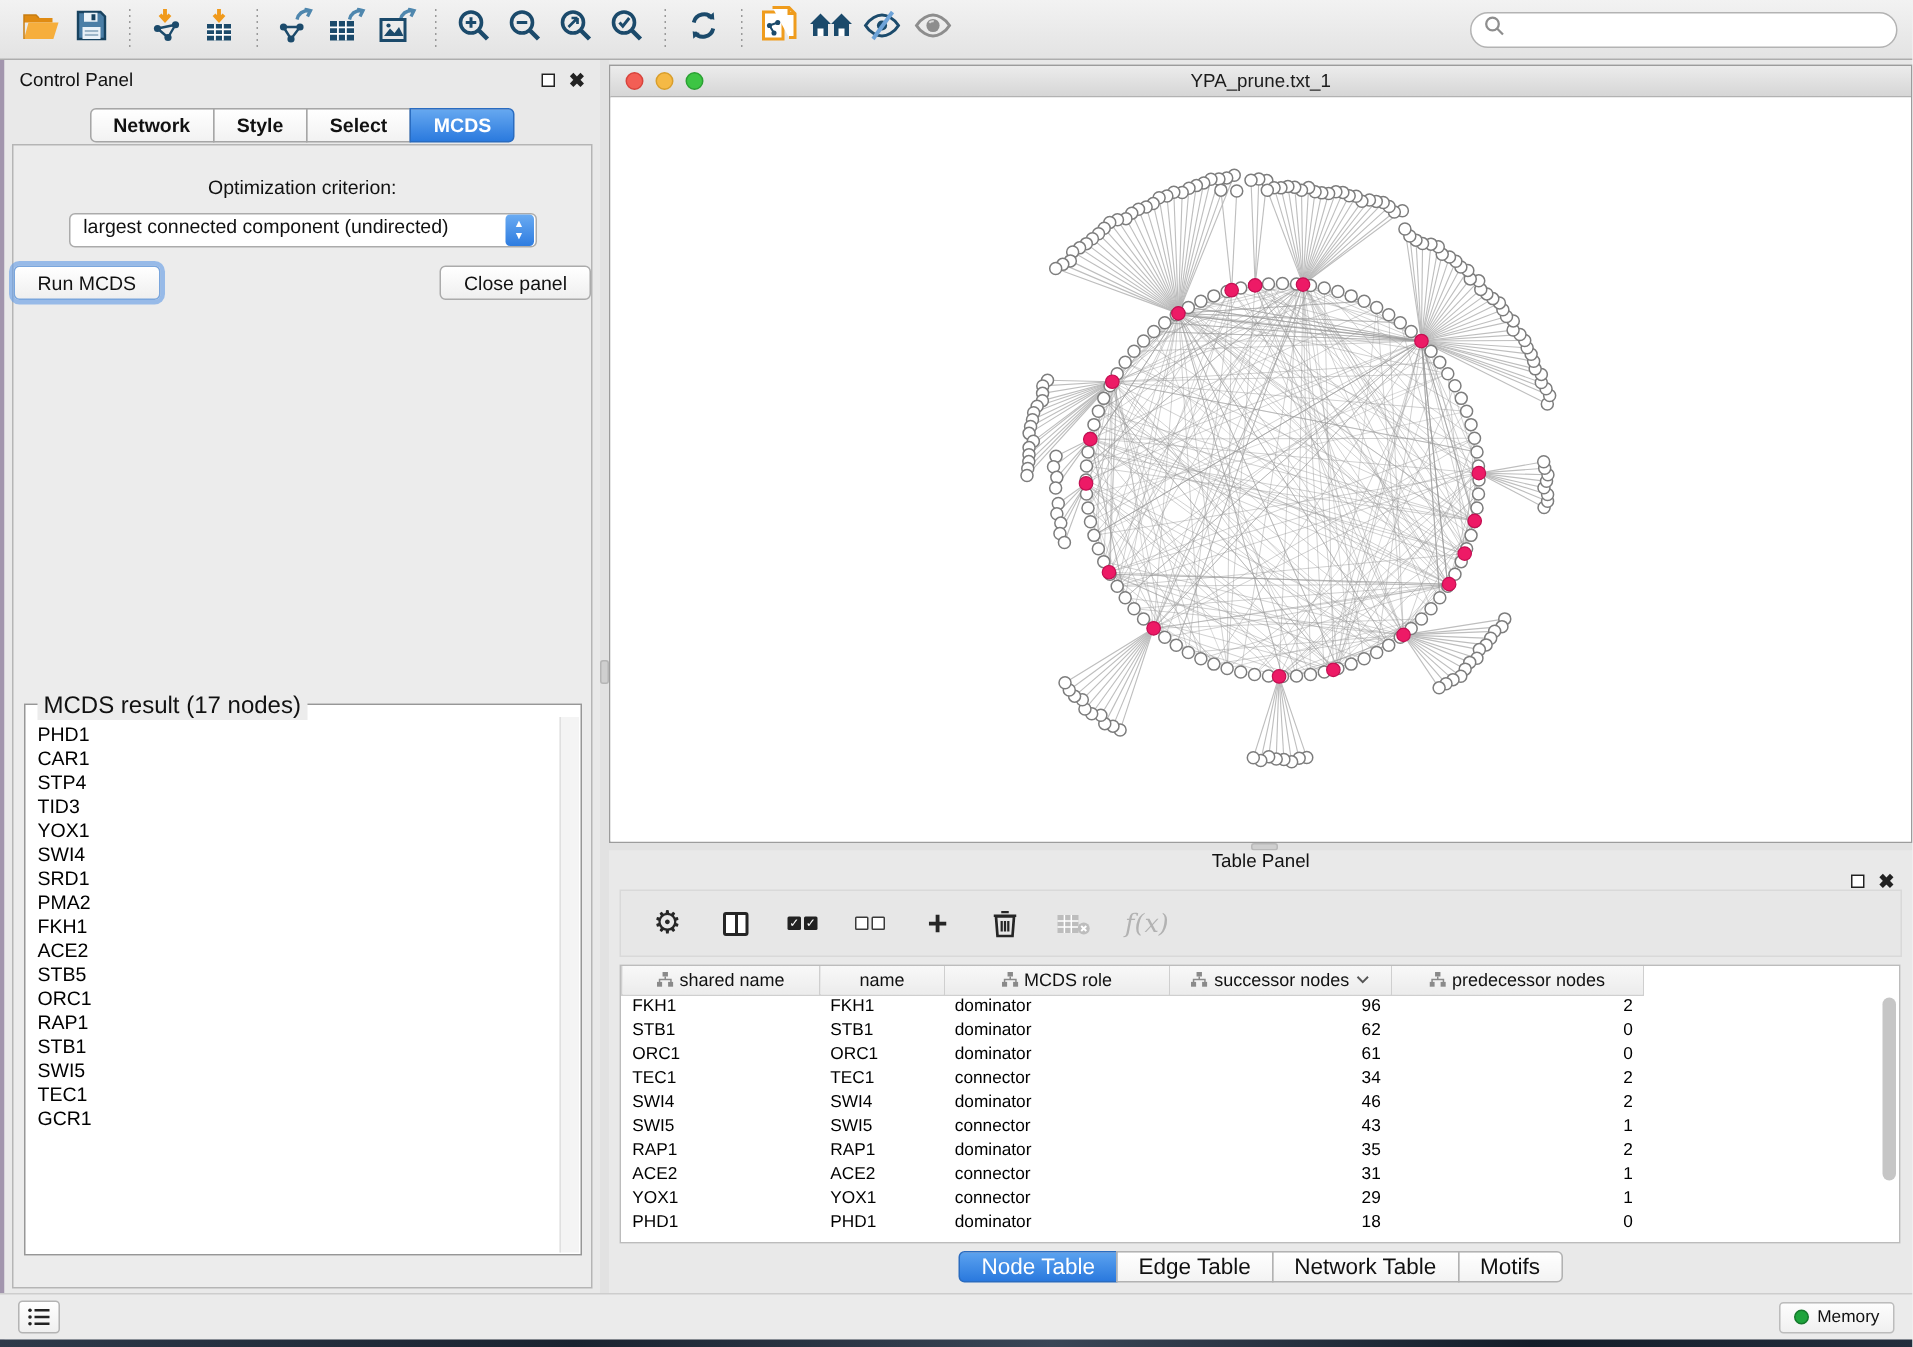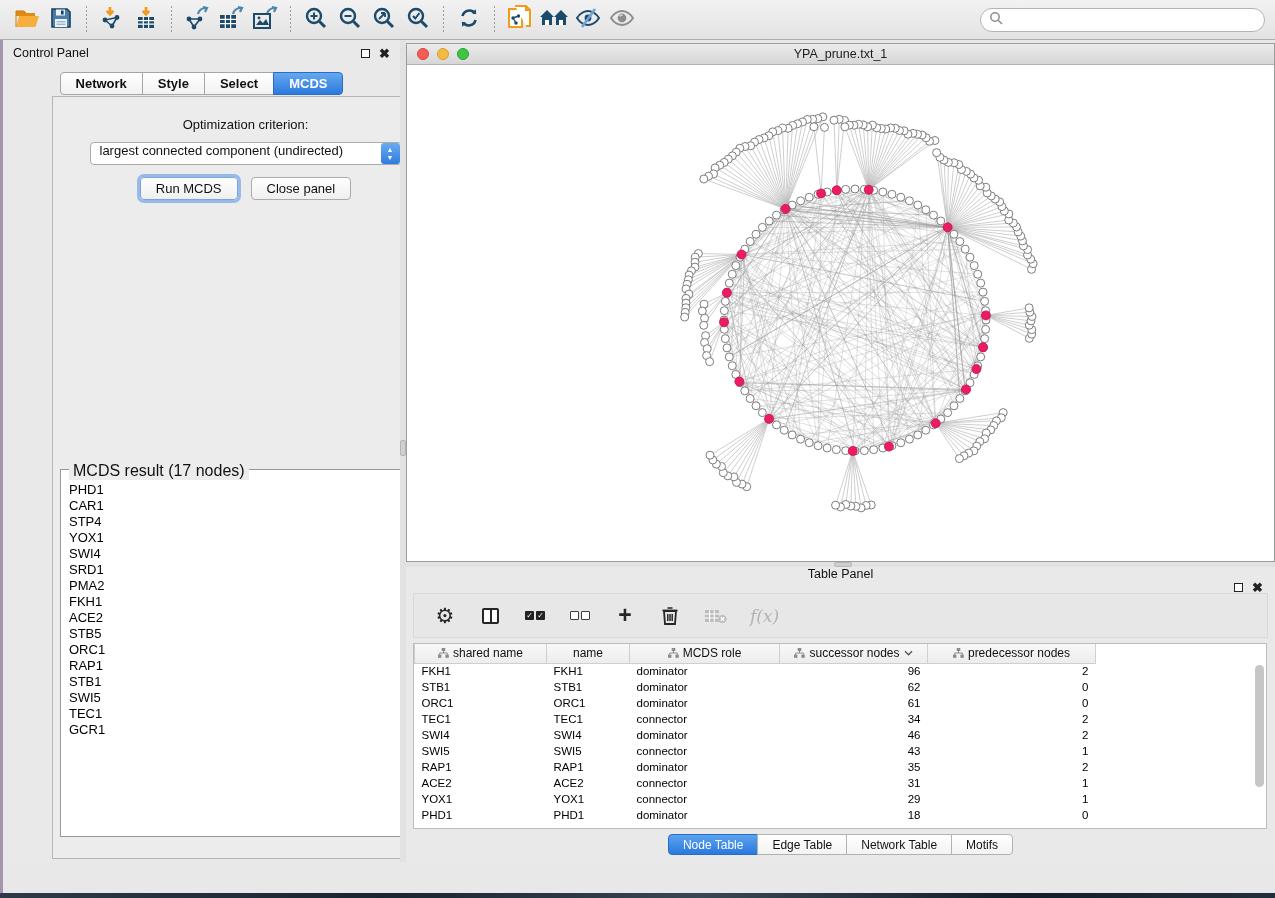--- a/index.html
+++ b/index.html
@@ -27,29 +27,29 @@
   .panel-winbtns { margin-left:auto; display:flex; align-items:center; gap:9px; }
   .float-ico { width:9px; height:9px; border:1.6px solid #222; background:#fff; display:inline-block; }
   .close-ico { font-size:13px; font-weight:bold; color:#222; line-height:1; }
   .cp-tabs { position:absolute; left:0; top:32px; width:100%; display:flex; justify-content:center; z-index:2;font-weight:bold; }
   .cp-tab { height:23px; padding:0 15px; font-size:13px; background:linear-gradient(#ffffff,#f2f2f2);
     border:1px solid #a6a6a6; margin-left:-1px; display:flex; align-items:center; color:#111; }
   .cp-tab:first-child { border-radius:4px 0 0 4px; margin-left:0; }
   .cp-tab:last-child { border-radius:0 4px 4px 0; }
   .cp-tab.selected { background:linear-gradient(#66a8f0,#2b7ade); color:#fff; border-color:#2a6cc0; }
   .cp-body { position:absolute; left:5px; top:56px; width:387px; height:763px;
-    background:#ececec; border:1px solid #b5b5b5;margin-left:44px; }
+    background:#ececec; border:1px solid #b5b5b5; }
   .opt-label { margin-top:20px; text-align:center; font-size:13px; color:#111; }
   .mac-select { margin:10px auto 0; width:312px; height:23px; background:#fff; border:1px solid #ababab;
     border-radius:4px; display:flex; }
   .mac-select .val { flex:1; font-size:13px; padding-left:9px; color:#111; white-space:nowrap; }
   .mac-select .stepper { width:19px; height:21px; margin:0 1px; border-radius:3px;
     background:linear-gradient(#6aabf2,#2e7ce0); color:#fff; font-size:7px; line-height:1;
     display:flex; flex-direction:column; align-items:center; justify-content:center; gap:1px; }
-  .btn-row { margin-top:12px; display:flex; justify-content:center; gap:13px; }
+  .btn-row { margin-top:12px; display:flex; justify-content:space-between; gap:13px; }
   .mac-btn { height:23px; padding:0 15px; font-size:13px; color:#111; background:linear-gradient(#ffffff,#efefef);
     border:1px solid #ababab; border-radius:4px; }
   .mac-btn.focus { box-shadow:0 0 0 3px rgba(106,160,230,.65); border-color:#7aa6dd; }
   .result-box { position:absolute; left:7px; top:372px; width:372px; height:368px;
     border:1px solid #979797; background:#fff; }
   .result-legend { position:absolute; left:8px; top:-8px; background:#ececec; padding:0 4px;
     font-size:16px; color:#111; }
   .result-list { position:absolute; left:1px; top:8px; right:14px; bottom:1px; overflow:hidden;
     list-style:none; padding:4px 0 0 7px; }
   .result-list li { font-size:13px; line-height:16px; color:#000; }
@@ -94,21 +94,21 @@
   table.node-table { border-collapse:collapse; table-layout:fixed; }
   .node-table th { height:19px; background:linear-gradient(#f8f8f8,#ececec); border:1px solid #cfcfcf;
     border-top:none; font-size:12px; font-weight:normal; color:#111; position:relative; padding:0 4px; }
   .th-inner { display:flex; align-items:center; justify-content:center; gap:4px; }
   .node-table td { height:16px; font-size:11.5px; color:#000; padding:0 7px; white-space:nowrap; overflow:hidden; }
   .num { text-align:right; }
   .tp-vscroll { position:absolute; right:1px; top:21px; width:11px; bottom:2px; }
   .tp-vscroll .thumb { position:absolute; left:1px; top:0; width:9px; height:122px; background:#c6c6c6; border-radius:5px; }
 
   .tp-tabs { position:absolute; left:0; right:0; top:267px; display:flex; justify-content:center; }
-  .tp-tab { height:21px; padding:0 14px; font-size:12px; display:flex; align-items:center;
+  .tp-tab { height:21px; padding:0 14px; font-size:15px; display:flex; align-items:center;
     background:linear-gradient(#ffffff,#f3f3f3); border:1px solid #b2b2b2; margin-left:-1px; color:#111; }
   .tp-tab:first-child { border-radius:4px 0 0 4px; margin-left:0; }
   .tp-tab:last-child { border-radius:0 4px 4px 0; }
   .tp-tab.selected { background:linear-gradient(#5ba2ef,#2a79de); color:#fff; border-color:#2a6cc0; }
 
   
   .status-bar { position:absolute; left:0; top:862px; width:1275px; height:31px; background:#ebebeb;
     border-top:1px solid #cdcdcd; display:flex; align-items:center; padding:0 12px; }
   .list-btn { width:28px; height:22px; background:linear-gradient(#fff,#f0f0f0); border:1px solid #b4b4b4;
     border-radius:3px; display:flex; align-items:center; justify-content:center; }
@@ -327,20 +327,21 @@
       <div class="btn-row">
         <button class="mac-btn focus">Run MCDS</button>
         <button class="mac-btn">Close panel</button>
       </div>
       <div class="result-box">
         <span class="result-legend">MCDS result (17 nodes)</span>
         <ul class="result-list" id="mcds-list">
             <li>PHD1</li>
             <li>CAR1</li>
             <li>STP4</li>
+            <li>TID3</li>
             <li>YOX1</li>
             <li>SWI4</li>
             <li>SRD1</li>
             <li>PMA2</li>
             <li>FKH1</li>
             <li>ACE2</li>
             <li>STB5</li>
             <li>ORC1</li>
             <li>RAP1</li>
             <li>STB1</li>
@@ -1322,15 +1323,29 @@
     </div>
 
     <div class="tp-tabs">
       <div class="tp-tab selected">Node Table</div>
       <div class="tp-tab">Edge Table</div>
       <div class="tp-tab">Network Table</div>
       <div class="tp-tab">Motifs</div>
     </div>
   </div>
 
+  <div class="status-bar">
+    <div class="list-btn">
+      <svg width="16" height="14" viewBox="0 0 16 14">
+          <circle cx="2" cy="2.5" r="1.2" fill="#222"></circle>
+          <circle cx="2" cy="7" r="1.2" fill="#222"></circle>
+          <circle cx="2" cy="11.5" r="1.2" fill="#222"></circle>
+          <path d="M5 2.5h10M5 7h10M5 11.5h10" stroke="#222" stroke-width="1.8"></path>
+        </svg>
+    </div>
+    <div class="mem-btn">
+      <span class="mem-dot"></span>
+      <span>Memory</span>
+    </div>
+  </div>
 
   <div class="desktop-strip"></div>
 </div>
 
 </body></html>

